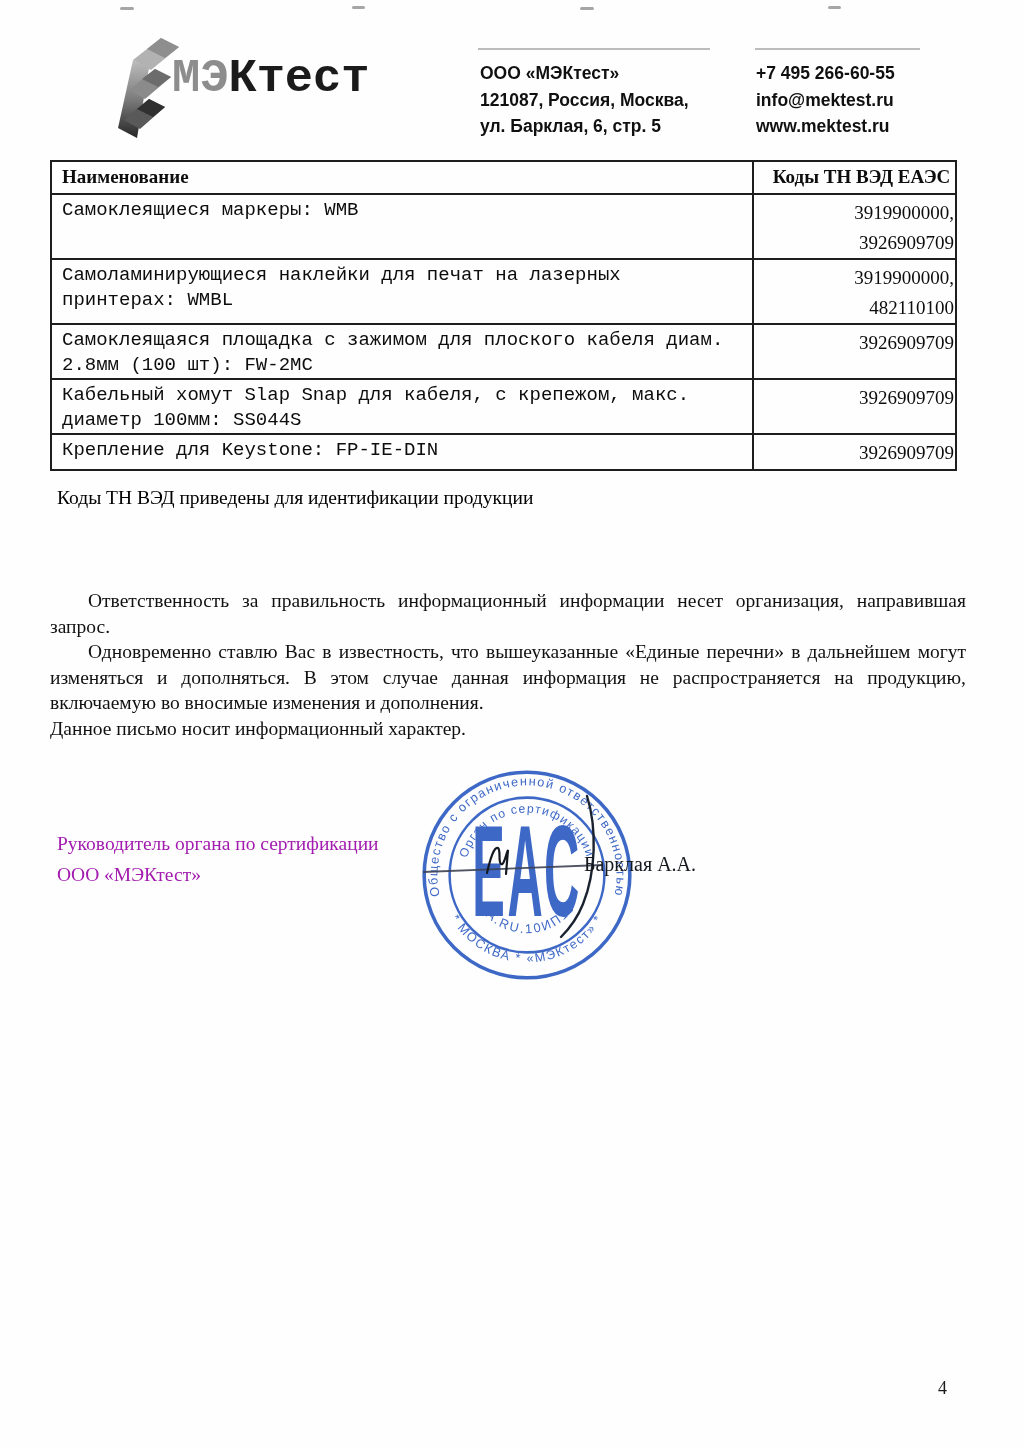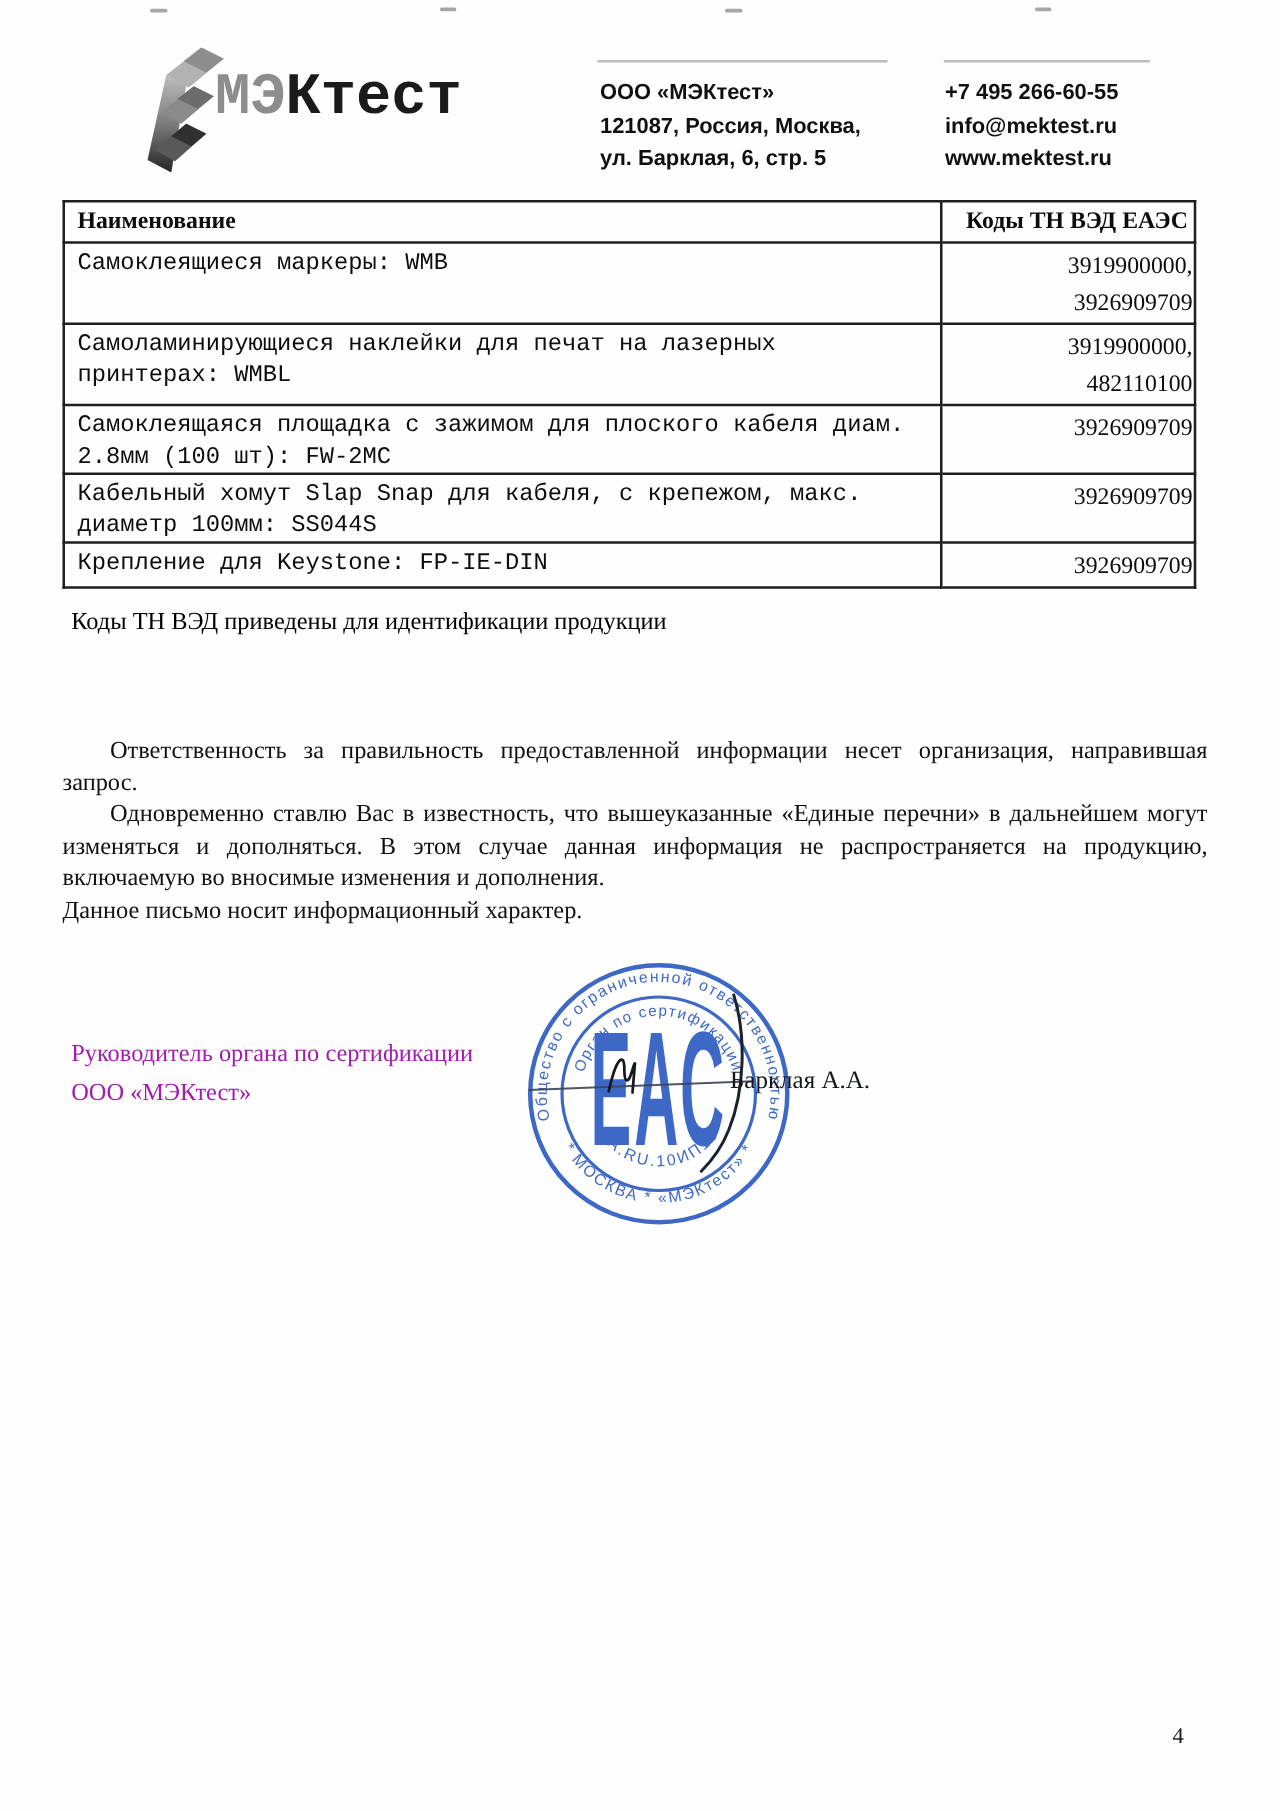--- a/index.html
+++ b/index.html
@@ -163,21 +163,21 @@
         <td class="codes">
           <div>3926909709</div>
         </td>
       </tr>
     </tbody>
   </table>
 
   <div class="note-line">Коды ТН ВЭД приведены для идентификации продукции</div>
 
   <div class="body-text">
-    <p class="indent">Ответственность за правильность предоставленной информации несет организация, направившая запрос.</p>
+    <p class="indent">Ответственность за правильность информационный информации несет организация, направившая запрос.</p>
     <p class="indent">Одновременно ставлю Вас в известность, что вышеуказанные «Единые перечни» в дальнейшем могут изменяться и дополняться. В этом случае данная информация не распространяется на продукцию, включаемую во вносимые изменения и дополнения.</p>
     <p>Данное письмо носит информационный характер.</p>
   </div>
 
   <div class="sig-role">
     <div>Руководитель органа по сертификации</div>
     <div>ООО «МЭКтест»</div>
   </div>
 
   <svg class="stamp" viewBox="0 0 220 220" aria-hidden="true">

